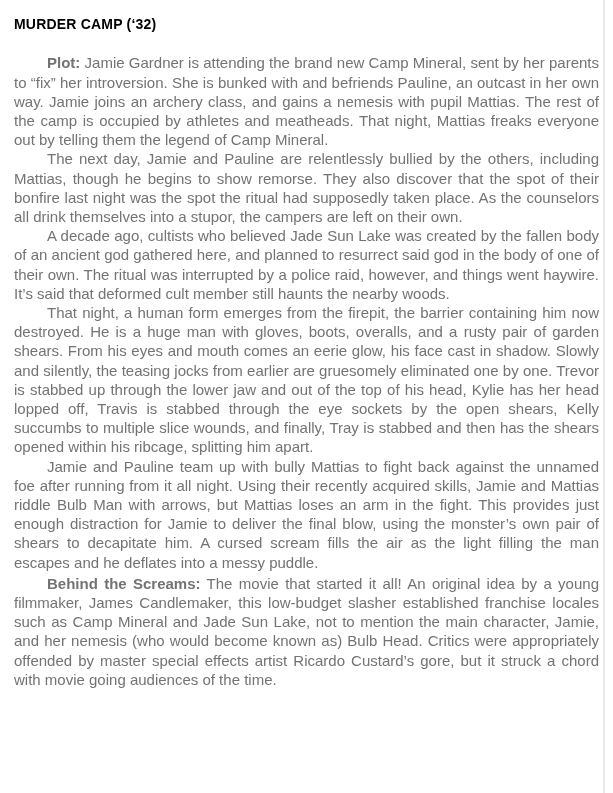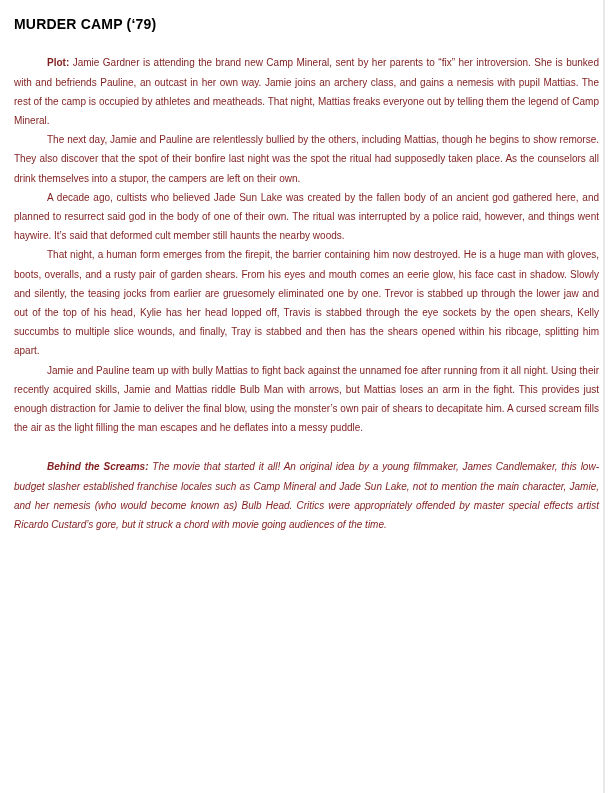--- a/index.html
+++ b/index.html
@@ -25,48 +25,47 @@
   .doc-title {
     font-size: 14px;
     font-weight: bold;
     color: #000000;
     line-height: 19.2px;
     margin: 0 0 19.2px 0;
     letter-spacing: 0.2px;
   }
   p.para {
     margin: 0;
-    font-size: 10px;
+    font-size: 15px;
     line-height: 19.2px;
-    color: #7f1d1d;
+    color: #737373;
     text-align: justify;
     text-indent: 33px;
   }
   p.para .lead {
     font-weight: bold;
   }
   p.para.behind {
-    margin-top: 20px;
-    font-style: italic;
+    margin-top: 2px;
   }
   .page-edge {
     position: absolute;
     left: 603px;
     top: 0;
     width: 2px;
     height: 793px;
     background: #e8e8e8;
   }
 </style>
 </head>
 <body>
 
 <div class="page">
 
-  <div class="doc-title">MURDER CAMP (‘79)</div>
+  <div class="doc-title">MURDER CAMP (‘32)</div>
 
   <p class="para"><span class="lead">Plot:</span><span> Jamie Gardner is attending the brand new Camp Mineral, sent by her parents to “fix” her introversion. She is bunked with and befriends Pauline, an outcast in her own way. Jamie joins an archery class, and gains a nemesis with pupil Mattias. The rest of the camp is occupied by athletes and meatheads. That night, Mattias freaks everyone out by telling them the legend of Camp Mineral.</span></p>
 
   <p class="para">The next day, Jamie and Pauline are relentlessly bullied by the others, including Mattias, though he begins to show remorse. They also discover that the spot of their bonfire last night was the spot the ritual had supposedly taken place. As the counselors all drink themselves into a stupor, the campers are left on their own.</p>
 
   <p class="para">A decade ago, cultists who believed Jade Sun Lake was created by the fallen body of an ancient god gathered here, and planned to resurrect said god in the body of one of their own. The ritual was interrupted by a police raid, however, and things went haywire. It’s said that deformed cult member still haunts the nearby woods.</p>
 
   <p class="para">That night, a human form emerges from the firepit, the barrier containing him now destroyed. He is a huge man with gloves, boots, overalls, and a rusty pair of garden shears. From his eyes and mouth comes an eerie glow, his face cast in shadow. Slowly and silently, the teasing jocks from earlier are gruesomely eliminated one by one. Trevor is stabbed up through the lower jaw and out of the top of his head, Kylie has her head lopped off, Travis is stabbed through the eye sockets by the open shears, Kelly succumbs to multiple slice wounds, and finally, Tray is stabbed and then has the shears opened within his ribcage, splitting him apart.</p>
 
   <p class="para">Jamie and Pauline team up with bully Mattias to fight back against the unnamed foe after running from it all night. Using their recently acquired skills, Jamie and Mattias riddle Bulb Man with arrows, but Mattias loses an arm in the fight. This provides just enough distraction for Jamie to deliver the final blow, using the monster’s own pair of shears to decapitate him. A cursed scream fills the air as the light filling the man escapes and he deflates into a messy puddle.</p>

